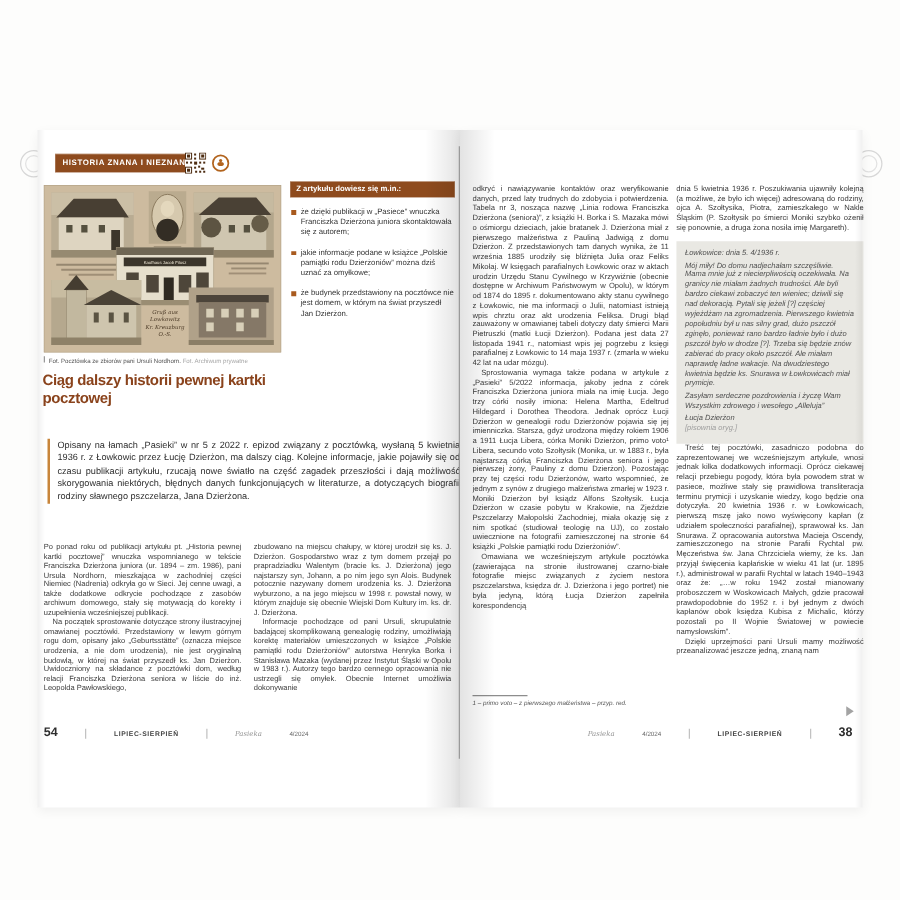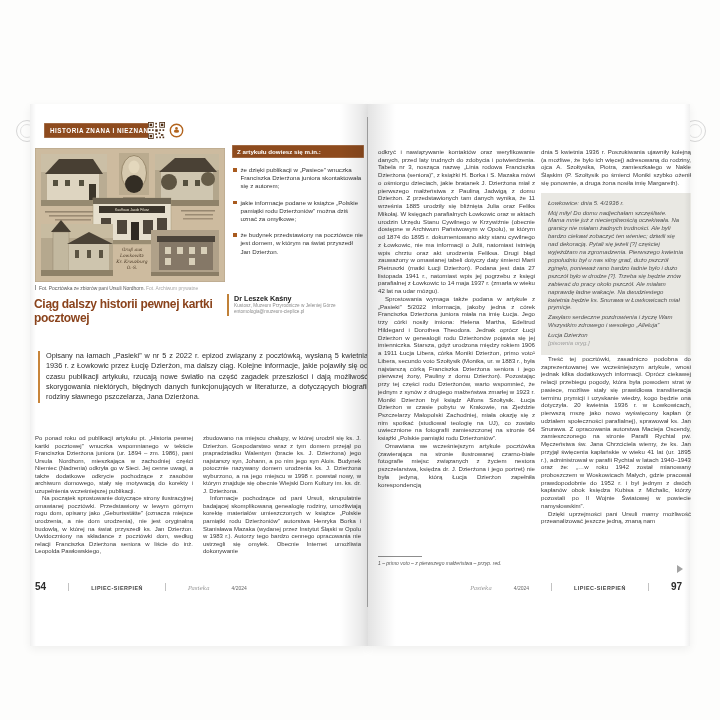--- a/index.html
+++ b/index.html
@@ -231,25 +231,20 @@
       <div class="item">
         <span class="sq"></span>
         <span class="txt">jakie informacje podane w książce „Polskie pamiątki rodu Dzierżoniów” można dziś uznać za omyłkowe;</span>
       </div>
       <div class="item">
         <span class="sq"></span>
         <span class="txt">że budynek przedstawiony na pocztówce nie jest domem, w którym na świat przyszedł Jan Dzierżon.</span>
       </div>
     </div>
 
-    <div class="author">
-      <div class="nm">Dr Leszek Kaśny</div>
-      <div class="rl">Kustosz, Muzeum Przyrodnicze w Jeleniej Górze</div>
-      <div class="em">entomologia@muzeum-cieplice.pl</div>
-    </div>
 
     <div class="lead">Opisany na łamach „Pasieki” w nr 5 z 2022 r. epizod związany z pocztówką, wysłaną 5 kwietnia 1936 r. z Łowkowic przez Łucję Dzierżon, ma dalszy ciąg. Kolejne informacje, jakie pojawiły się od czasu publikacji artykułu, rzucają nowe światło na część zagadek przeszłości i dają możliwość skorygowania niektórych, błędnych danych funkcjonujących w literaturze, a dotyczących biografii rodziny sławnego pszczelarza, Jana Dzierżona.</div>
 
     <div class="colwrap-l">
       <div class="col c1">
         <p class="bp">Po ponad roku od publikacji artykułu pt. „Historia pewnej kartki pocztowej” wnuczka wspomnianego w tekście Franciszka Dzierżona juniora (ur. 1894 – zm. 1986), pani Ursula Nordhorn, mieszkająca w zachodniej części Niemiec (Nadrenia) odkryła go w Sieci. Jej cenne uwagi, a także dodatkowe odkrycie pochodzące z zasobów archiwum domowego, stały się motywacją do korekty i uzupełnienia wcześniejszej publikacji.</p>
         <p class="bp ind">Na początek sprostowanie dotyczące strony ilustracyjnej omawianej pocztówki. Przedstawiony w lewym górnym rogu dom, opisany jako „Geburtsstätte” (oznacza miejsce urodzenia, a nie dom urodzenia), nie jest oryginalną budowlą, w której na świat przyszedł ks. Jan Dzierżon. Uwidoczniony na składance z pocztówki dom, według relacji Franciszka Dzierżona seniora w liście do inż. Leopolda Pawłowskiego,</p>
       </div>
       <div class="col c2">
         <p class="bp">zbudowano na miejscu chałupy, w której urodził się ks. J. Dzierżon. Gospodarstwo wraz z tym domem przejął po prapradziadku Walentym (bracie ks. J. Dzierżona) jego najstarszy syn, Johann, a po nim jego syn Alois. Budynek potocznie nazywany domem urodzenia ks. J. Dzierżona wyburzono, a na jego miejscu w 1998 r. powstał nowy, w którym znajduje się obecnie Wiejski Dom Kultury im. ks. dr. J. Dzierżona.</p>
@@ -294,21 +289,21 @@
     </div>
 
     <div class="cont-arrow"></div>
 
     <div class="footer footer-r">
       <span class="brand">Pasieka</span>
       <span class="iss">4/2024</span>
       <span class="sep"></span>
       <span class="per">LIPIEC-SIERPIEŃ</span>
       <span class="sep"></span>
-      <span class="pg">97</span>
+      <span class="pg">38</span>
     </div>
   </div>
 
   <div class="spine-shade-l"></div>
   <div class="spine-shade-r"></div>
   <div class="spine-line"></div>
   <div class="edge-l"></div>
   <div class="edge-r"></div>
 </div>
 

